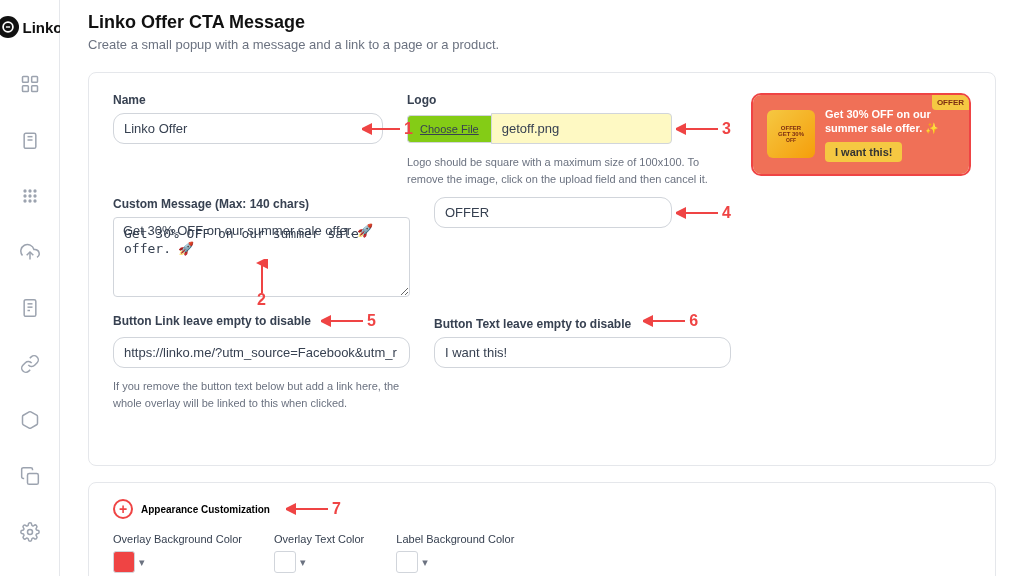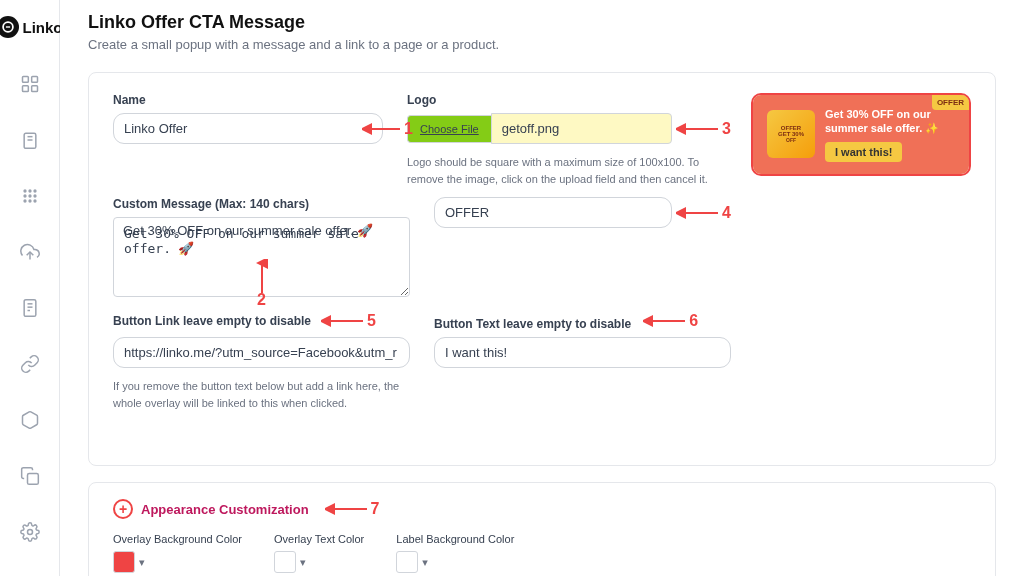--- a/index.html
+++ b/index.html
@@ -155,21 +155,21 @@
       background: #fff;
       border: 1px solid #e5e7eb;
       border-radius: 8px;
       padding: 16px 24px;
     }
     .appearance-header {
       display: flex; align-items: center; gap: 8px;
       margin-bottom: 14px;
     }
     .appearance-title {
-      font-size: 13px; font-weight: 700; color: #be185d;
+      font-size: 10px; font-weight: 700; color: #000000;
     }
     .appearance-icon {
       width: 20px; height: 20px;
       border: 2px solid #ef4444;
       border-radius: 50%;
       display: flex; align-items: center; justify-content: center;
       color: #ef4444; font-size: 14px; font-weight: 700;
     }
 
     .color-row { display: flex; gap: 32px; }

